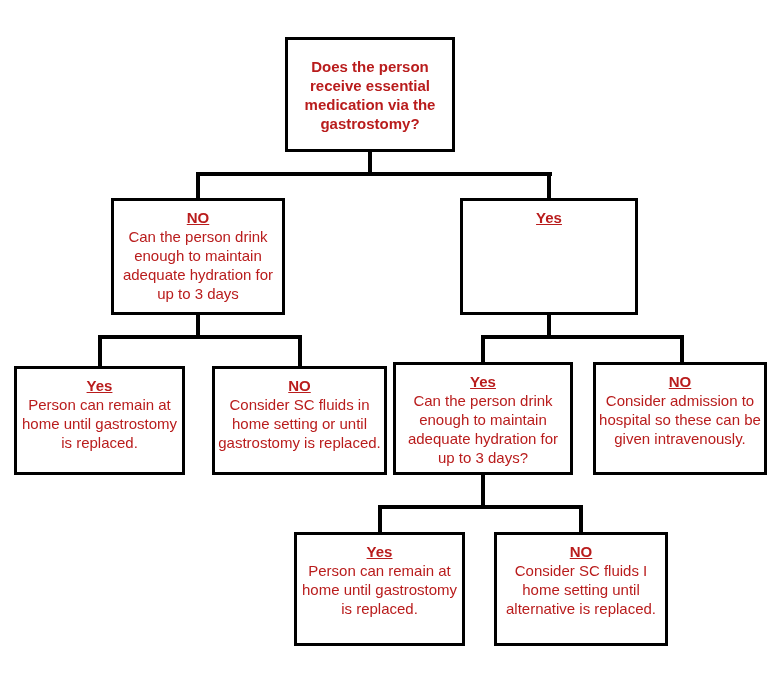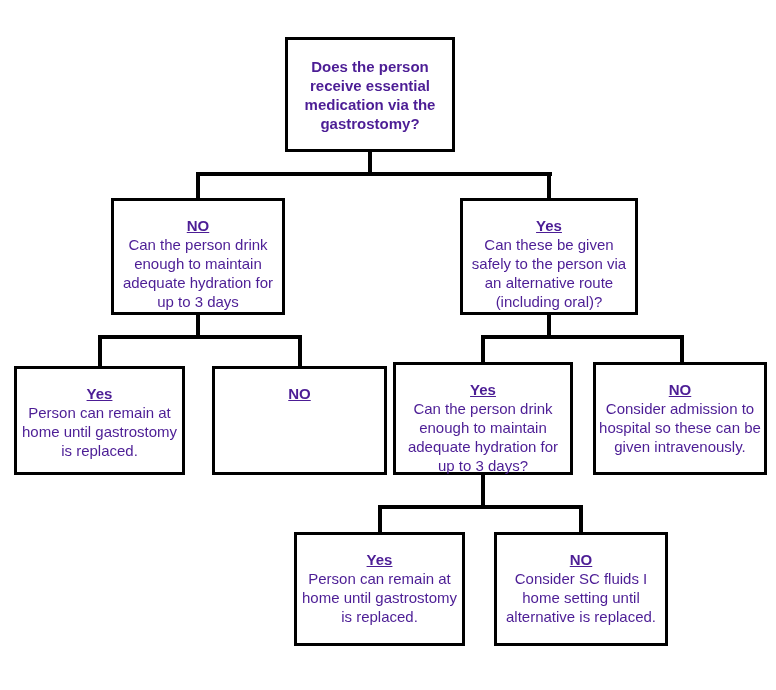--- a/index.html
+++ b/index.html
@@ -6,36 +6,36 @@
     margin: 0;
     padding: 0;
     background: #ffffff;
   }
   .canvas {
     position: relative;
     width: 776px;
     height: 690px;
     background: #ffffff;
     font-family: "Liberation Sans", sans-serif;
-    color: #4c1d95;
+    color: #b91c1c;
     overflow: hidden;
   }
   .line {
     position: absolute;
     background: #000000;
   }
   .node {
     position: absolute;
     box-sizing: border-box;
     border: 3px solid #000000;
     background: #ffffff;
     text-align: center;
     font-size: 15px;
     line-height: 19px;
-    padding: 15px 3px 4px 3px;
+    padding: 7px 3px 4px 3px;
   }
   .node-label {
     font-weight: bold;
     text-decoration: underline;
   }
   .node.root {
     display: flex;
     align-items: center;
     justify-content: center;
     font-weight: bold;
@@ -81,30 +81,30 @@
     <div class="node-text">Does the person receive essential medication  via the gastrostomy?</div>
   </div>
 
   <div class="node n-no-branch">
     <div class="node-label">NO</div>
     <div class="node-text">Can the person drink enough to maintain adequate hydration for up to 3 days</div>
   </div>
 
   <div class="node n-yes-branch">
     <div class="node-label">Yes</div>
-    <div class="node-text">Can these be given safely to the person via an alternative route (including oral)?</div>
   </div>
 
   <div class="node n-no-yes">
     <div class="node-label">Yes</div>
     <div class="node-text">Person can remain at home until gastrostomy is replaced.</div>
   </div>
 
   <div class="node n-no-no">
     <div class="node-label">NO</div>
+    <div class="node-text">Consider SC fluids in home setting or until gastrostomy is replaced.</div>
   </div>
 
   <div class="node n-yes-yes">
     <div class="node-label">Yes</div>
     <div class="node-text">Can the person drink enough to maintain adequate hydration for up to 3 days?</div>
   </div>
 
   <div class="node n-yes-no">
     <div class="node-label">NO</div>
     <div class="node-text">Consider admission to hospital so these can be given intravenously.</div>

